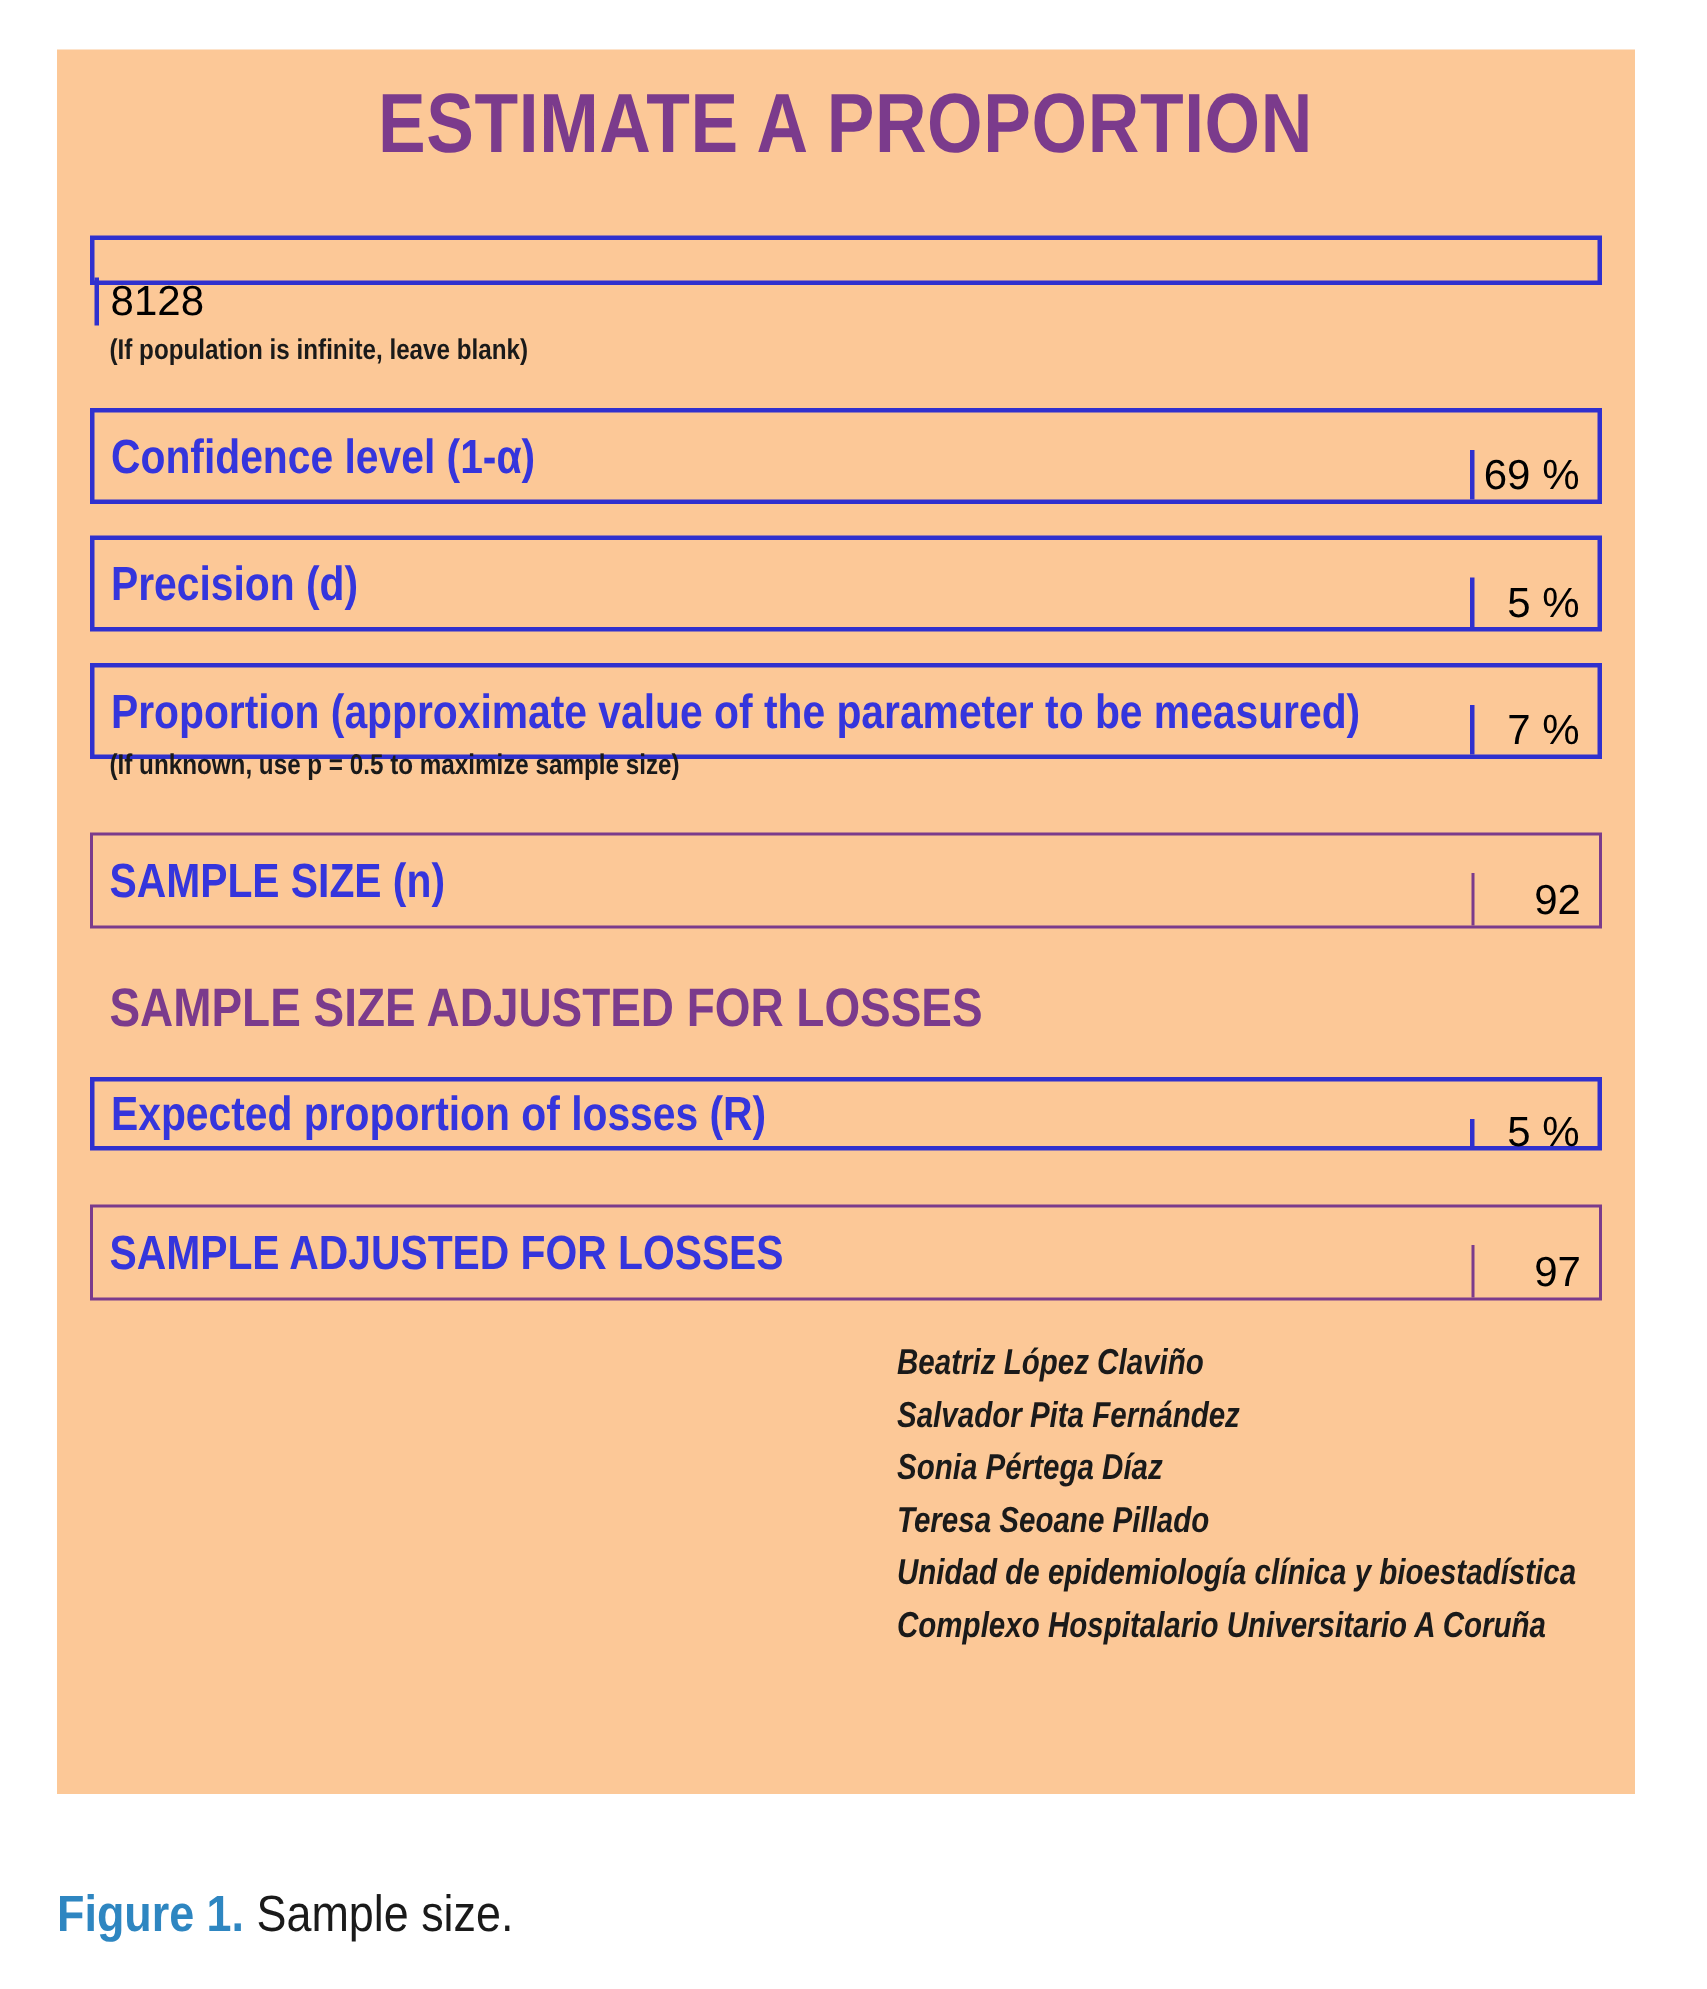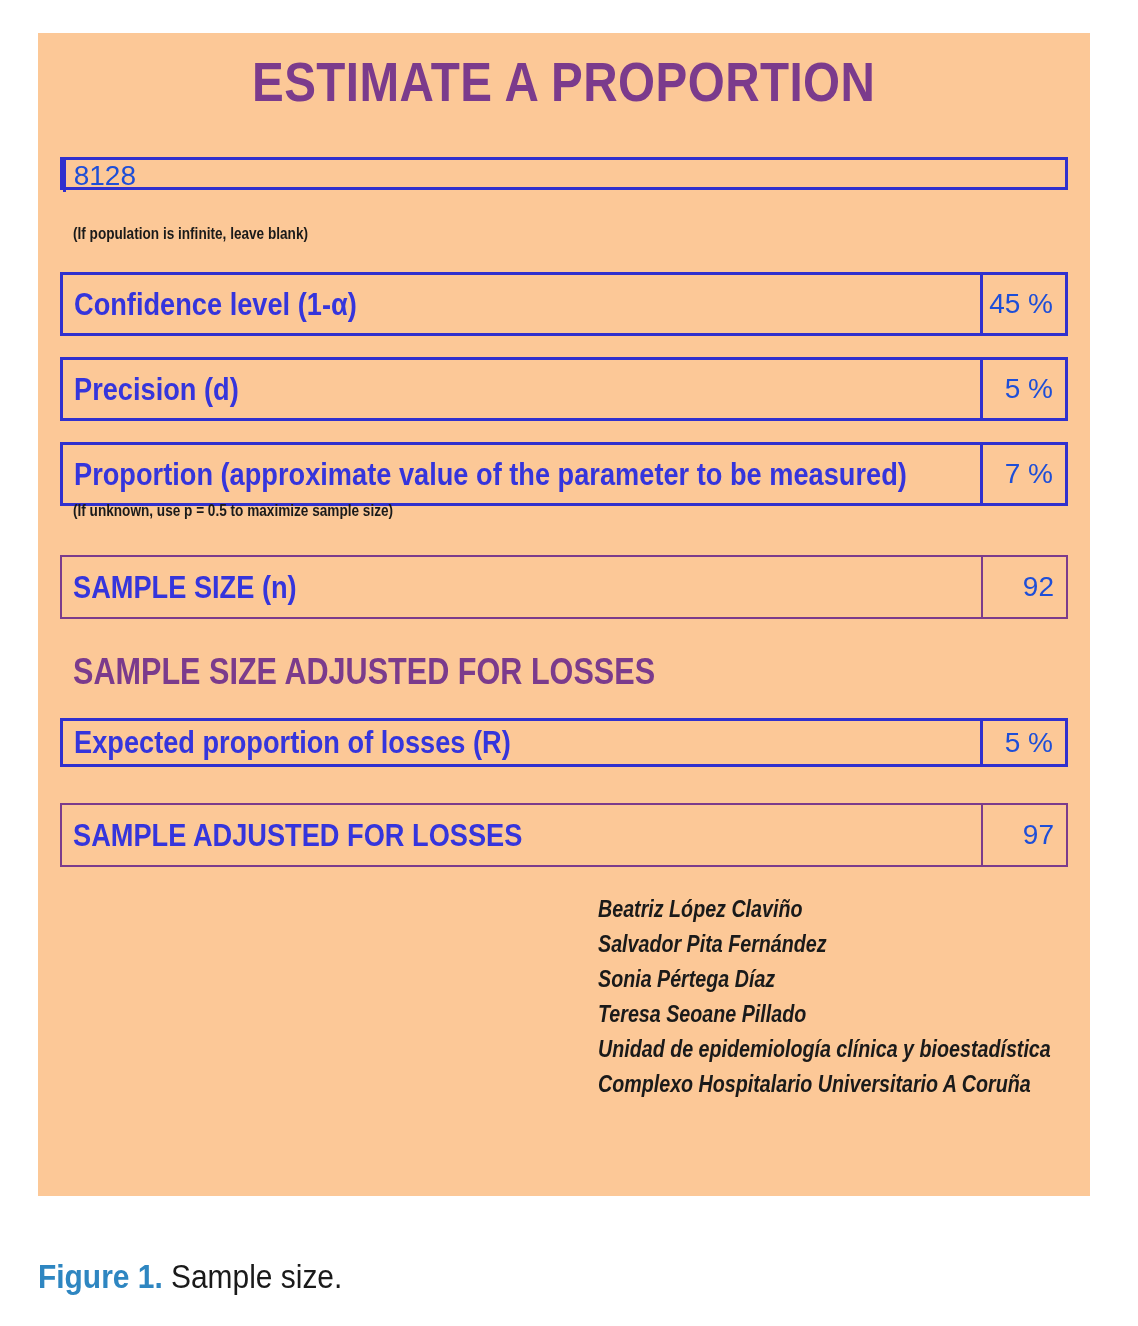--- a/index.html
+++ b/index.html
@@ -26,27 +26,27 @@
     display:flex;box-sizing:border-box;align-items:stretch;
   }
   .input-row{border:3px solid var(--border-blue,#3030CE);}
   .result-row{border:2px solid var(--border-purple,#7B3B8C);gap:12px;}
   .row-label{
     flex:1;display:flex;align-items:center;padding-left:11px;
     color:var(--label-blue,#3535DC);font-weight:bold;font-size:32px;overflow:hidden;
   }
   .row-value{
     width:85px;box-sizing:border-box;display:flex;align-items:center;
-    justify-content:flex-end;padding-right:12px;font-size:28px;color:#1d4ed8;
+    justify-content:flex-end;padding-right:12px;font-size:28px;color:#000000;margin-top:25px;
   }
   .input-row .row-value{border-left:3px solid var(--border-blue,#3030CE);}
   .result-row .row-value{border-left:2px solid var(--border-purple,#7B3B8C);}
 
   .note{
-    position:absolute;left:35px;font-size:16px;font-weight:bold;
+    position:absolute;left:35px;font-size:19px;font-weight:bold;
     color:#1a1a1a;line-height:30px;
   }
   .section-heading{
     position:absolute;left:35px;font-size:36px;font-weight:bold;
     color:var(--heading-purple,#7B3B8C);line-height:48px;
   }
   .credits{
     position:absolute;left:560px;top:858px;
     font-size:24px;font-weight:bold;font-style:italic;color:#1a1a1a;line-height:35px;
   }
@@ -73,21 +73,21 @@
     <div class="row-value">8128</div>
   </div>
   <div class="note" style="top:186px;">
     <span class="cond">(If population is infinite, leave blank)</span>
   </div>
 
   <div class="row input-row" style="top:239px;">
     <div class="row-label">
       <span class="cond">Confidence level (1-α)</span>
     </div>
-    <div class="row-value">45 %</div>
+    <div class="row-value">69 %</div>
   </div>
 
   <div class="row input-row" style="top:324px;">
     <div class="row-label">
       <span class="cond">Precision (d)</span>
     </div>
     <div class="row-value">5 %</div>
   </div>
 
   <div class="row input-row" style="top:409px;gap:44px;">

